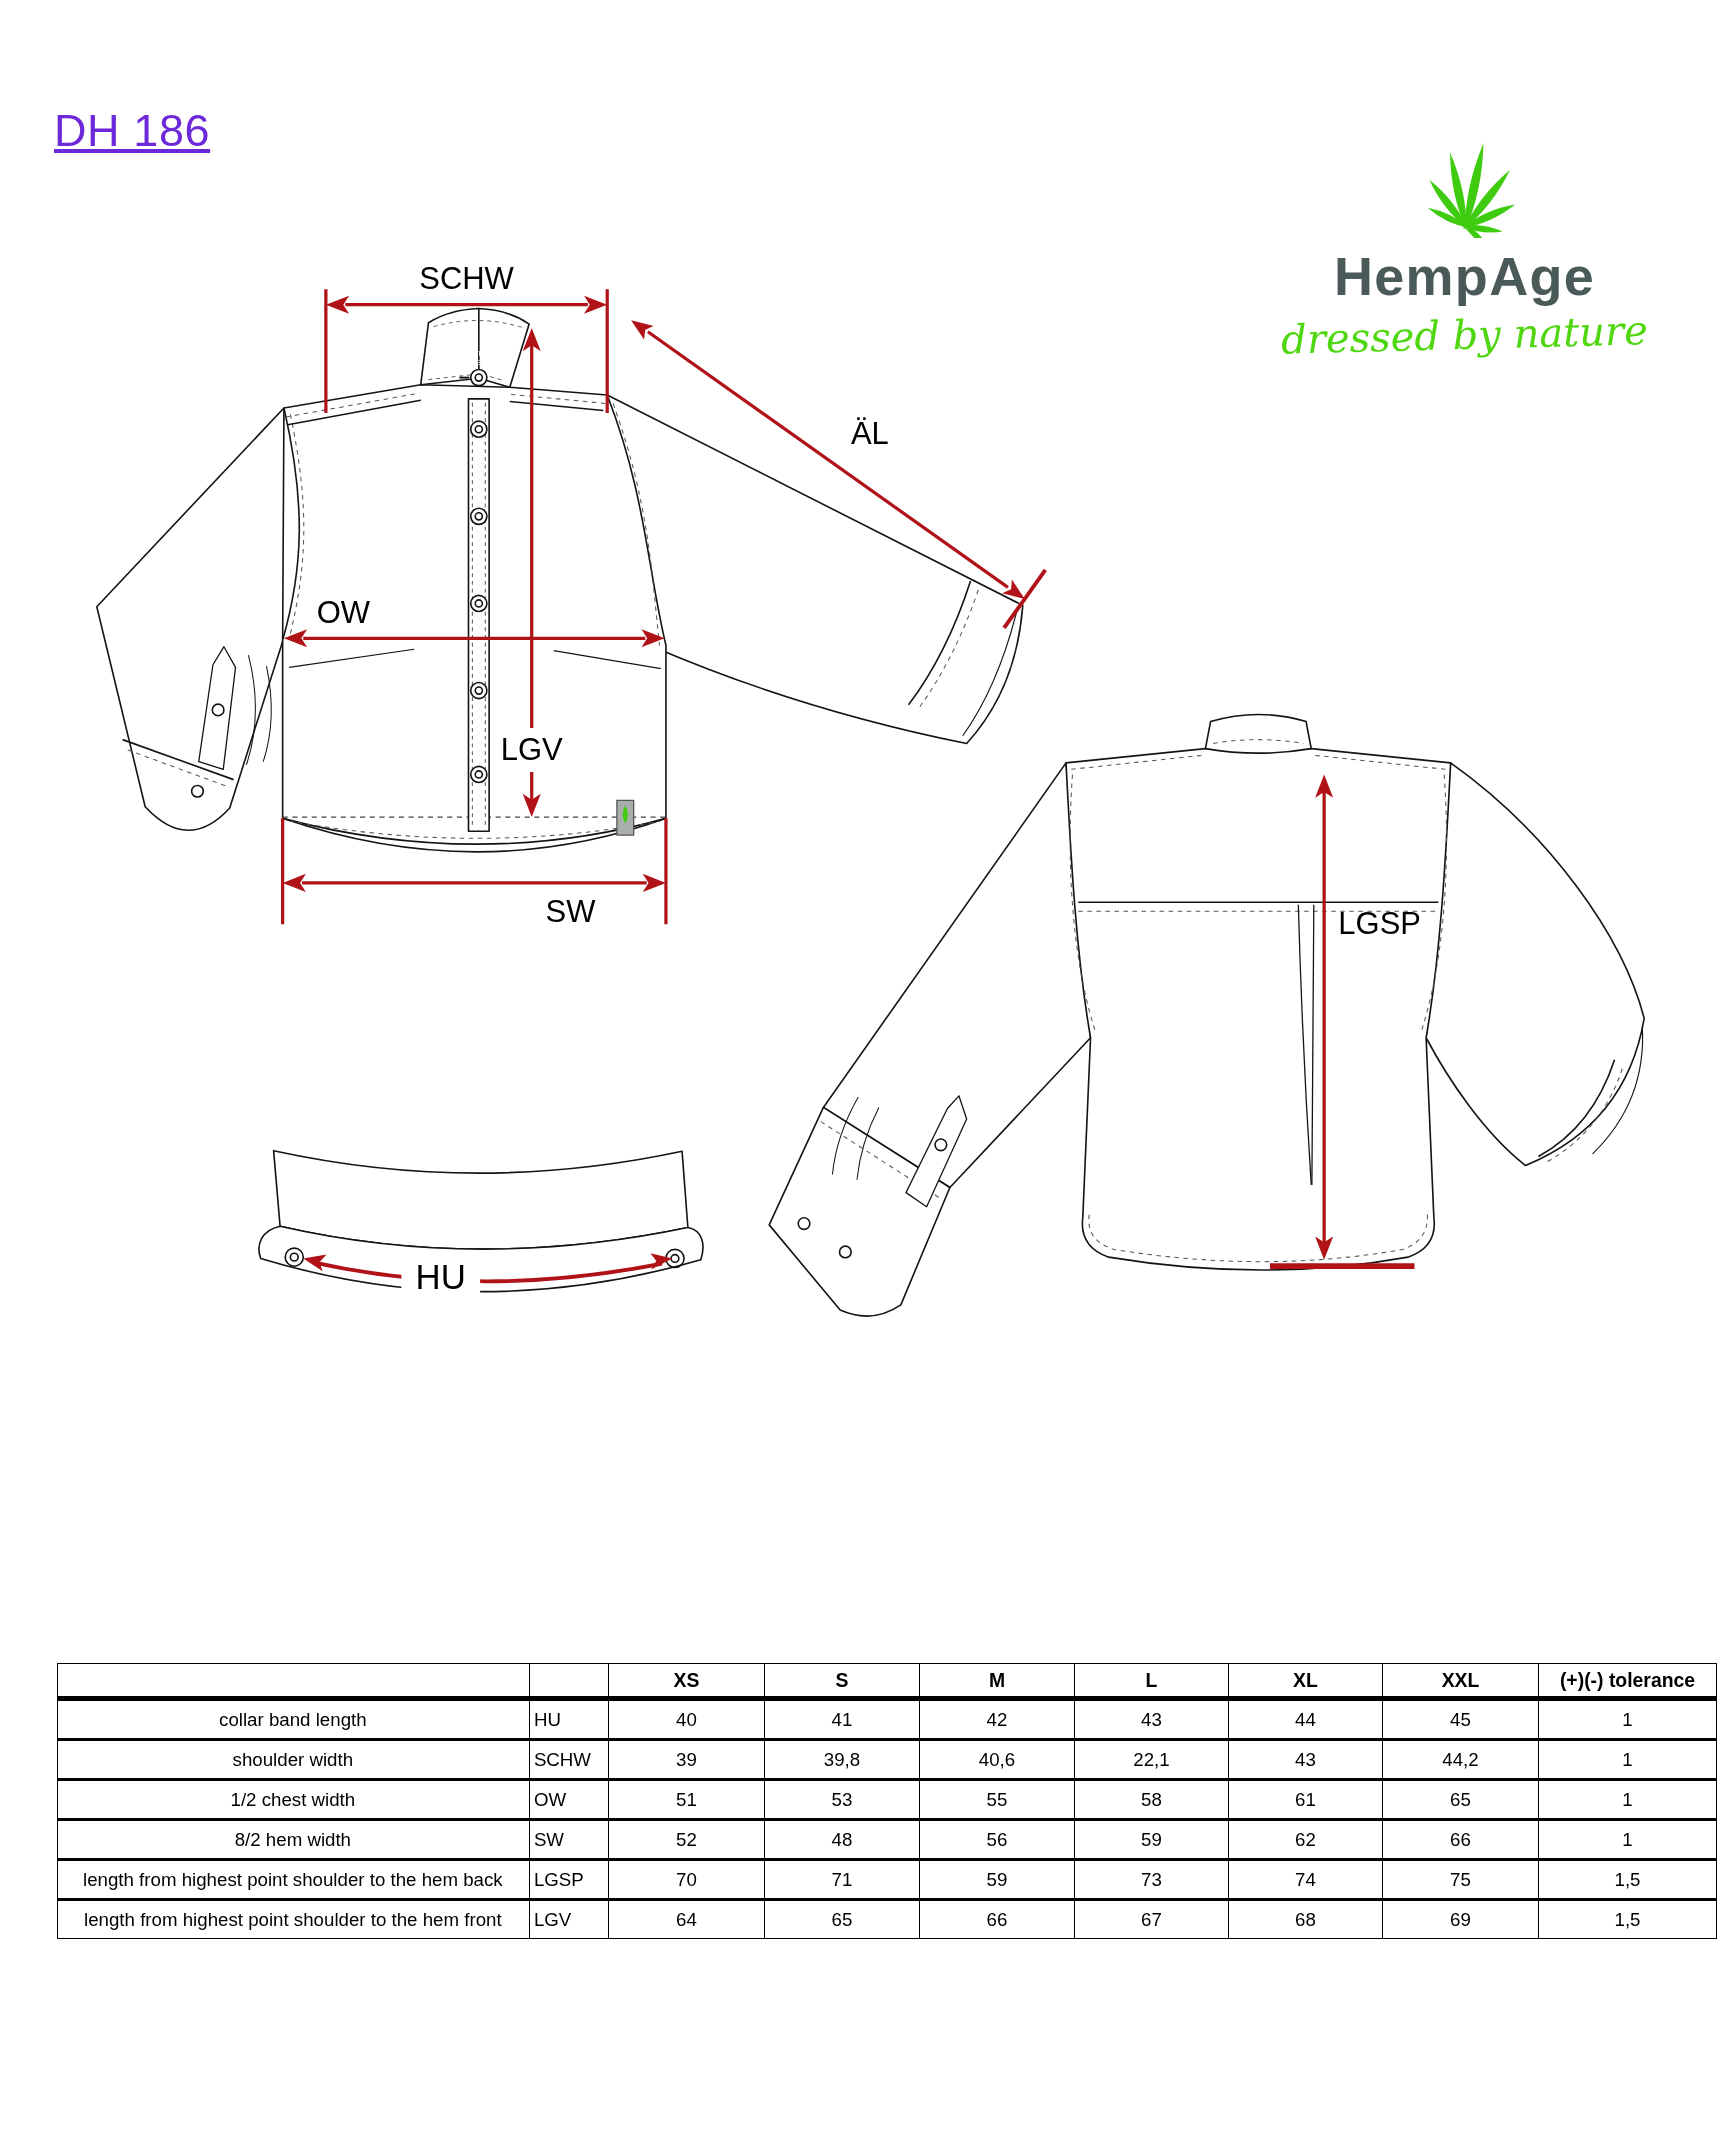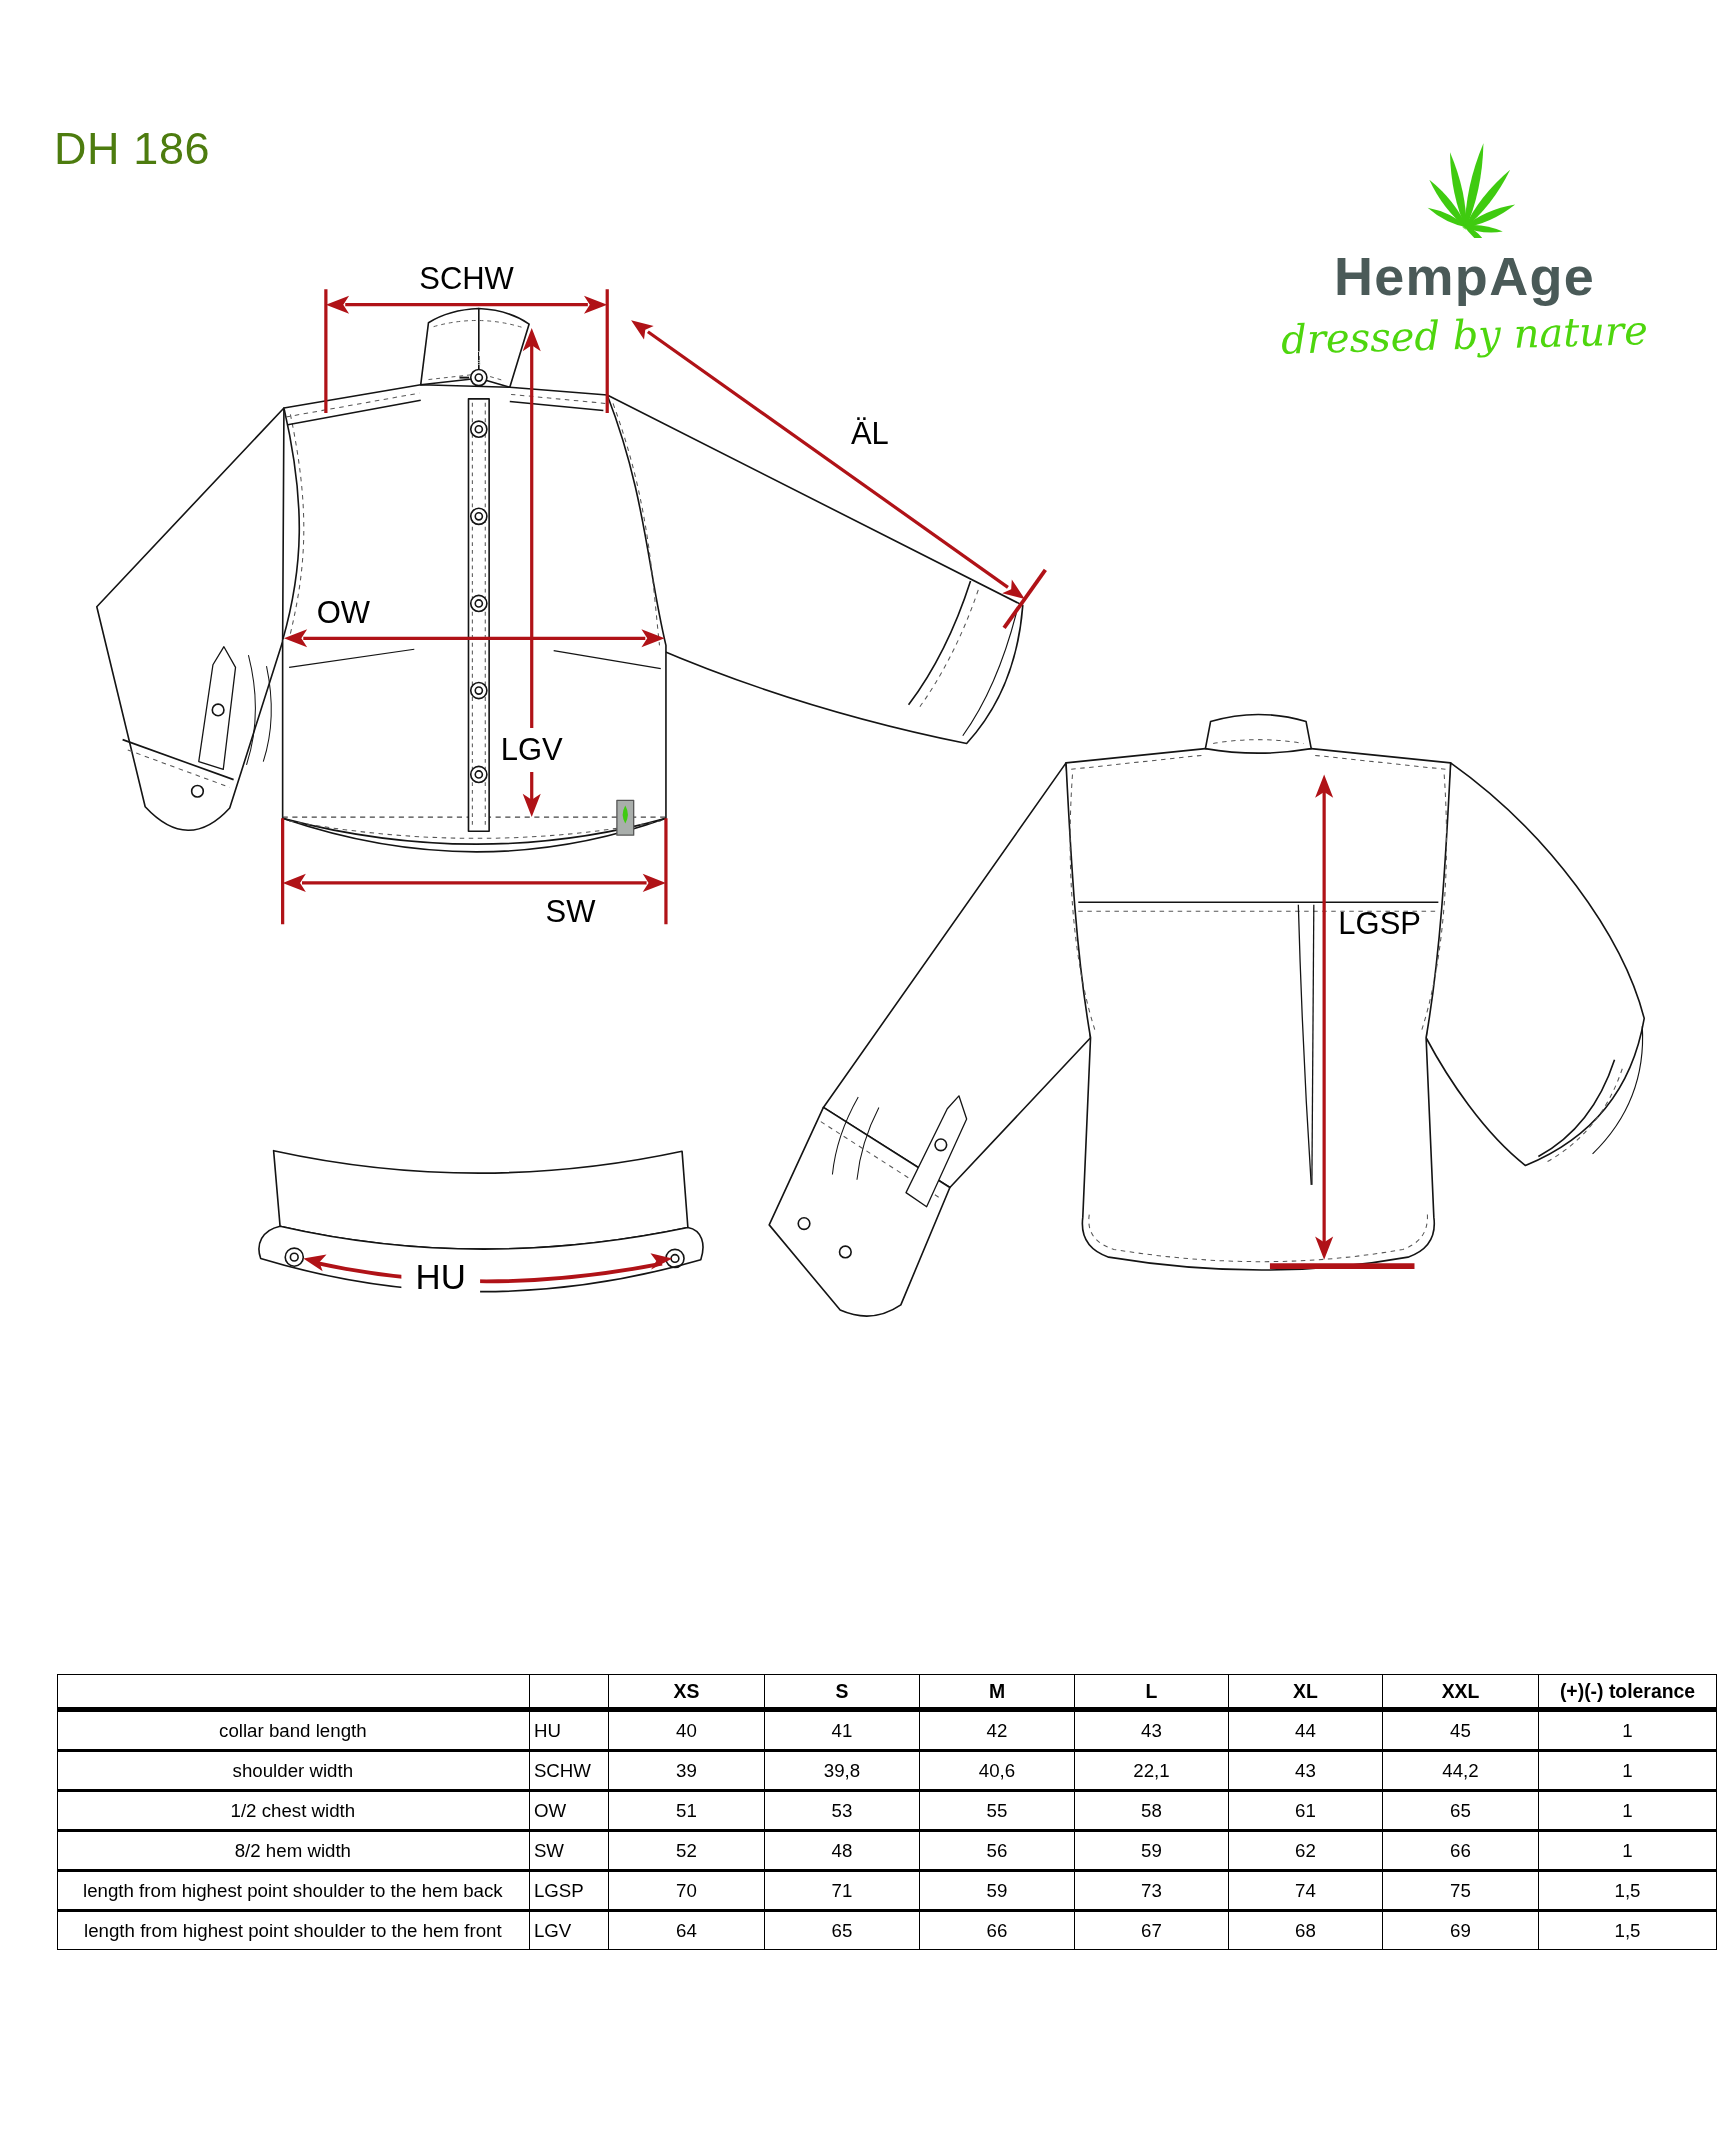--- a/index.html
+++ b/index.html
@@ -1,27 +1,27 @@
 <!DOCTYPE html>
 <html style="font-size:10.3px"><head>
 <meta charset="utf-8">
 <style>
   html,body{margin:0;padding:0;background:#ffffff;}
   #page{position:relative;width:1721px;height:2151px;background:#fff;overflow:hidden;
         font-family:"Liberation Sans",sans-serif;color:#111;}
-  #page-title{position:absolute;left:54px;top:126px;font-size:45px;line-height:1;
-              letter-spacing:0.6px;color:#4d7c0f;}
+  #page-title{position:absolute;left:54px;top:108px;font-size:45px;line-height:1;
+              letter-spacing:0.6px;color:#6d28d9;text-decoration:underline;}
   #logo{position:absolute;left:1258px;top:90px;width:413px;text-align:center;}
   #brand-name{margin-top:9px;font-size:54px;font-weight:bold;letter-spacing:1.3px;color:#4a5a58;line-height:1;}
   #brand-tagline{margin-top:11.6px;font-size:40px;font-style:italic;color:#4ed60e;
                  font-family:"DejaVu Serif",serif;transform:rotate(-1.5deg);line-height:1;}
   svg text{font-family:"Liberation Sans",sans-serif;}
   .mlabel{font-size:48px;fill:#000;}
   
-  #size-table{position:absolute;left:57px;top:1663px;margin-top:11px;}
+  #size-table{position:absolute;left:57px;top:1663px;}
   #spec-table{border-collapse:collapse;table-layout:fixed;width:1658px;border:1.9px solid #000;background:#fff;}
   #spec-table th,#spec-table td{border-left:1.3px solid #000;border-right:1.3px solid #000;
       font-size:18.7px;color:#000;padding:0 6.5px;overflow:hidden;white-space:nowrap;}
   #spec-table thead th{height:32px;font-size:19.4px;font-weight:bold;text-align:center;border-bottom:5.2px solid #000;}
   #spec-table tbody td{height:37px;border-top:3.2px solid #000;vertical-align:middle;}
   #spec-table td.name{text-align:center;padding-left:5.2px;}
   #spec-table td.code{text-align:left;padding-left:3.9px;}
   #spec-table td.val{text-align:center;padding-right:6.5px;}
 </style>
 </head>

